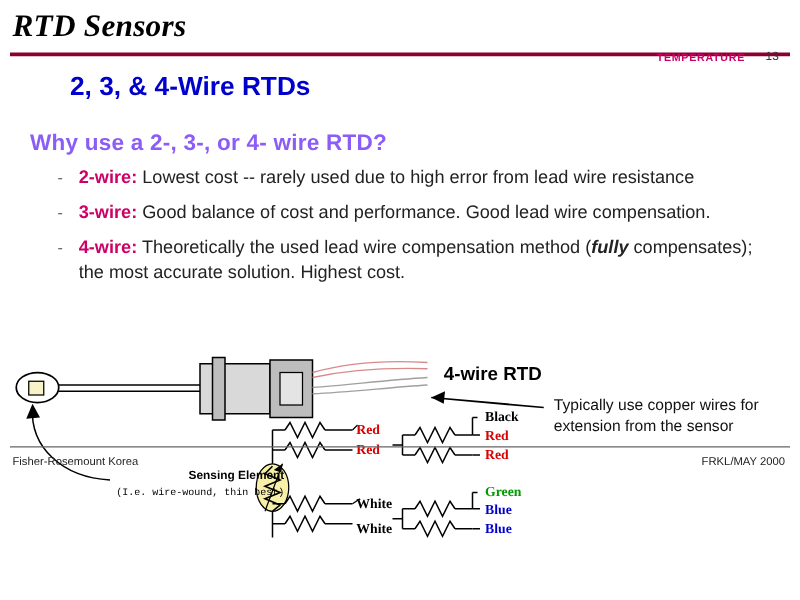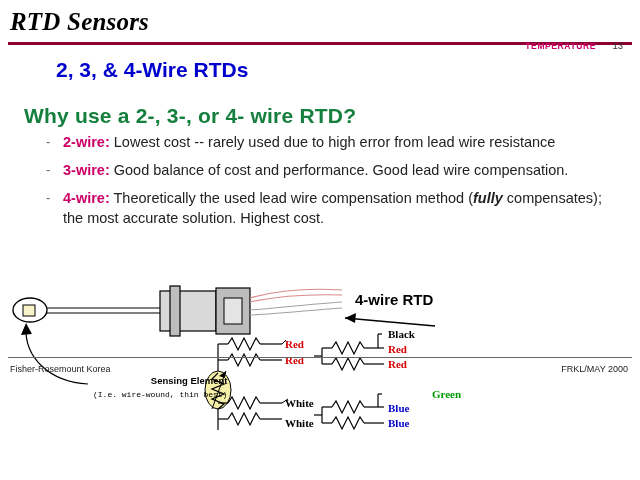--- a/index.html
+++ b/index.html
@@ -67,23 +67,23 @@
     color: #0000cc;
     font-family: "Liberation Sans", sans-serif;
     margin-left: 38px;
   }
 
   
   .question {
     position: absolute;
     left: 24px;
     top: 104px;
-    font-size: 21px;
-    font-weight: bold;
-    color: #15803d;
+    font-size: 18px;
+    font-weight: bold;
+    color: #8b5cf6;
     font-family: "Liberation Sans", sans-serif;
     letter-spacing: 0.2px;
   }
   .bullets {
     position: absolute;
     left: 46px;
     top: 132px;
     width: 580px;
   }
   .bullet {
@@ -296,35 +296,36 @@
       <line x1="378" y1="70" x2="384" y2="70" stroke="#000000" stroke-width="1.2"></line>
       <line x1="378" y1="86" x2="384" y2="86" stroke="#000000" stroke-width="1.2"></line>
       <line x1="378" y1="129" x2="384" y2="129" stroke="#000000" stroke-width="1.2"></line>
       <line x1="378" y1="145" x2="384" y2="145" stroke="#000000" stroke-width="1.2"></line>
 
       <line x1="282" y1="66" x2="286" y2="62" stroke="#000000" stroke-width="1"></line>
       <line x1="282" y1="125" x2="288" y2="121" stroke="#000000" stroke-width="1"></line>
     </svg>
 
     <div class="callout-title">4-wire RTD</div>
+    <div class="callout-body">Typically use copper wires for extension from the sensor</div>
 
     <div class="sensing-label">
       <span>Sensing Element</span><br>
       <span class="sub">(I.e. wire-wound, thin best)</span>
     </div>
 
     <div class="dlabel c-red" style="left:285px; top:60px;">Red</div>
     <div class="dlabel c-red" style="left:285px; top:76px;">Red</div>
     <div class="dlabel c-black" style="left:285px; top:119px;">White</div>
     <div class="dlabel c-black" style="left:285px; top:139px;">White</div>
 
     <div class="dlabel c-black" style="left:388px; top:50px;">Black</div>
     <div class="dlabel c-red" style="left:388px; top:65px;">Red</div>
     <div class="dlabel c-red" style="left:388px; top:80px;">Red</div>
-    <div class="dlabel c-green" style="left:388px; top:110px;margin-left:44px;">Green</div>
+    <div class="dlabel c-green" style="left:388px; top:110px;">Green</div>
     <div class="dlabel c-blue" style="left:388px; top:124px;">Blue</div>
     <div class="dlabel c-blue" style="left:388px; top:139px;">Blue</div>
   </div>
 
   <div class="footer-rule"></div>
   <div class="footer-left">Fisher-Rosemount Korea</div>
   <div class="footer-right">FRKL/MAY 2000</div>
 
 </div>
 

